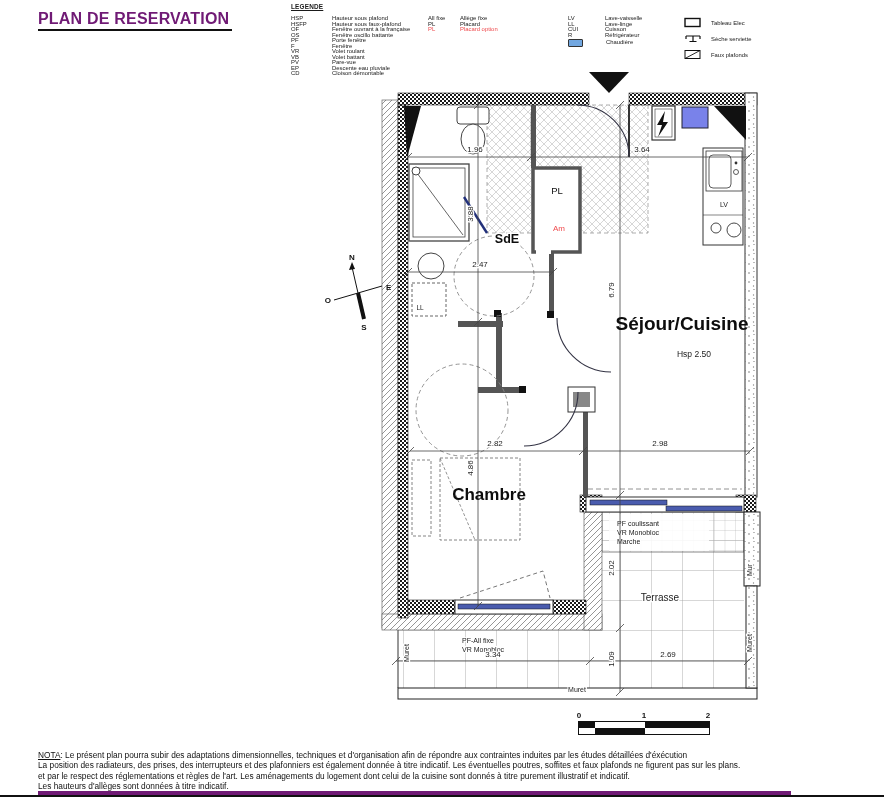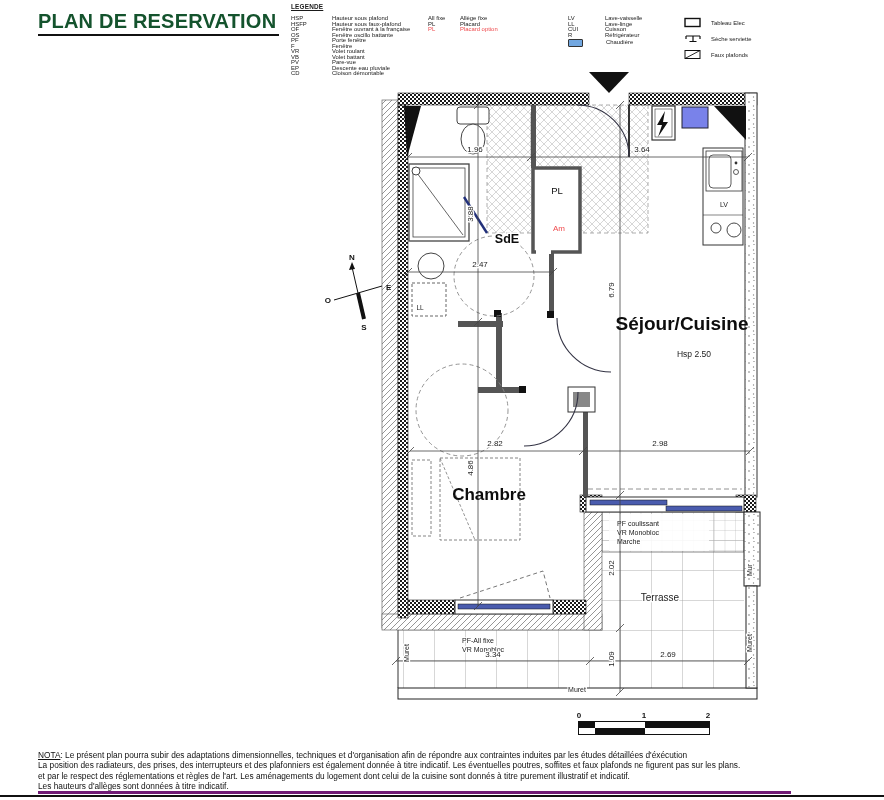--- a/index.html
+++ b/index.html
@@ -1,18 +1,18 @@
 <!DOCTYPE html>
 <html><head>
 <meta charset="utf-8">
 <style>
   html,body{margin:0;padding:0;background:#fff;}
   body{width:884px;height:800px;position:relative;font-family:"Liberation Sans",sans-serif;overflow:hidden;}
   .page{position:absolute;inset:0;background:#fff;}
-  .title{position:absolute;left:38px;top:10px;font-size:20px;font-weight:bold;color:#14532d;
+  .title{position:absolute;left:38px;top:10px;font-size:16px;font-weight:bold;color:#701a75;
          border-bottom:2px solid #111;padding:0 3px 1px 0;letter-spacing:.2px;white-space:nowrap;}
   .legend{position:absolute;left:0;top:0;width:884px;height:82px;color:#1a1a1a;}
   .lg-head{position:absolute;left:291px;top:3px;font-size:6.4px;font-weight:bold;text-decoration:underline;letter-spacing:.2px;}
   .lg-col{position:absolute;top:16px;font-size:5.9px;}
   .lg-row{display:flex;height:5.5px;line-height:5.6px;white-space:nowrap;}
   .c1 .k{display:inline-block;width:41px;}
   .c2 .k{display:inline-block;width:32px;}
   .c3 .k{display:inline-block;width:37px;}
   .red{color:#ef4b4e;}
   .sw{display:inline-block;width:13px;height:6px;border:1px solid #333;border-radius:1px;margin-top:0;}
@@ -31,21 +31,21 @@
   .t-10{font-size:10px;fill:#222;paint-order:stroke;stroke:#fff;stroke-width:2.4px;}
   .t-red{fill:#ef4b4e;font-size:8px;paint-order:stroke;stroke:#fff;stroke-width:2px;}
   .t-comp{font-size:8px;font-weight:bold;fill:#111;}
   .scalebar{position:absolute;left:578px;top:711px;width:136px;height:30px;}
   .sb-num{position:absolute;top:0;font-size:8px;font-weight:bold;color:#111;transform:translateX(-50%);}
   .sb-bar{position:absolute;top:10px;left:0;width:130px;height:12px;border:1px solid #111;box-sizing:content-box;}
   .sb-seg{position:absolute;height:6px;}
   .nota{position:absolute;left:0;top:750px;width:791px;box-sizing:border-box;padding-left:38px;
         font-size:8.3px;line-height:10.3px;color:#111;}
   .nota-label{text-decoration:underline;}
-  .nota-l4{border-bottom:3px solid #701a75;margin-right:0;}
+  .nota-l4{border-bottom:5px solid #701a75;margin-right:0;}
   .bottom-rule{position:absolute;left:0;top:795px;width:884px;border-top:2px solid #111;}
 </style>
 </head>
 <body>
 
 <div class="page">
 
   <div class="title">PLAN DE RESERVATION</div>
 
   <div class="legend">

